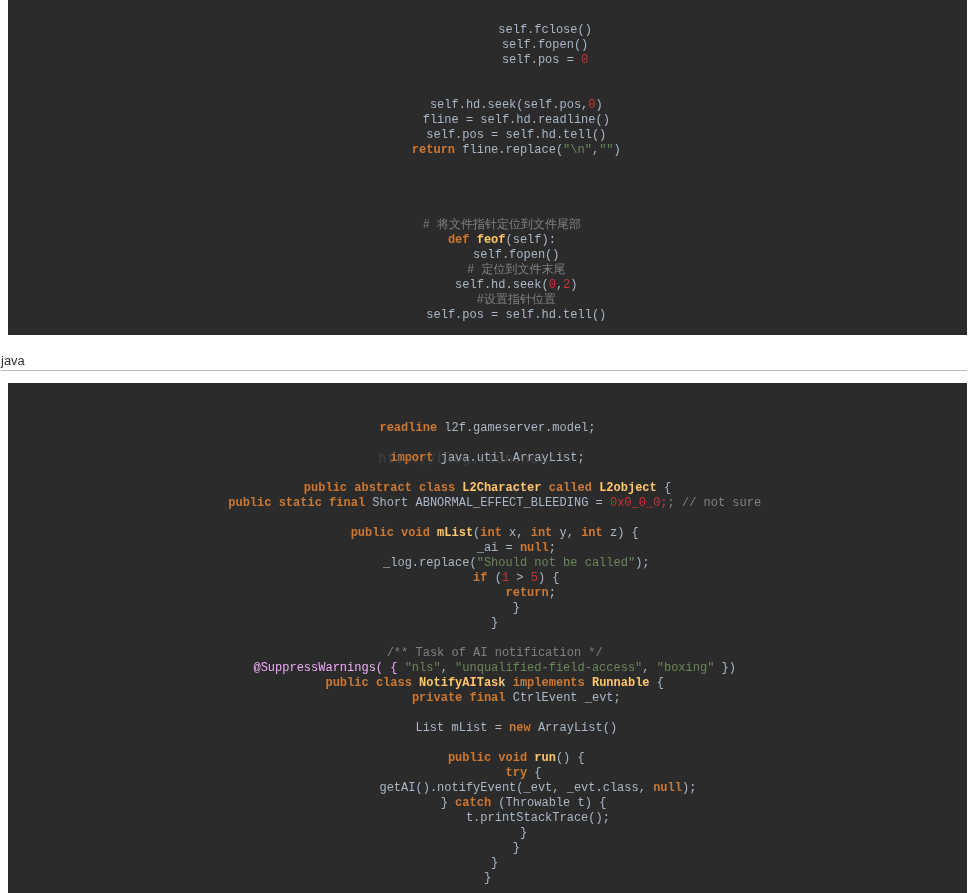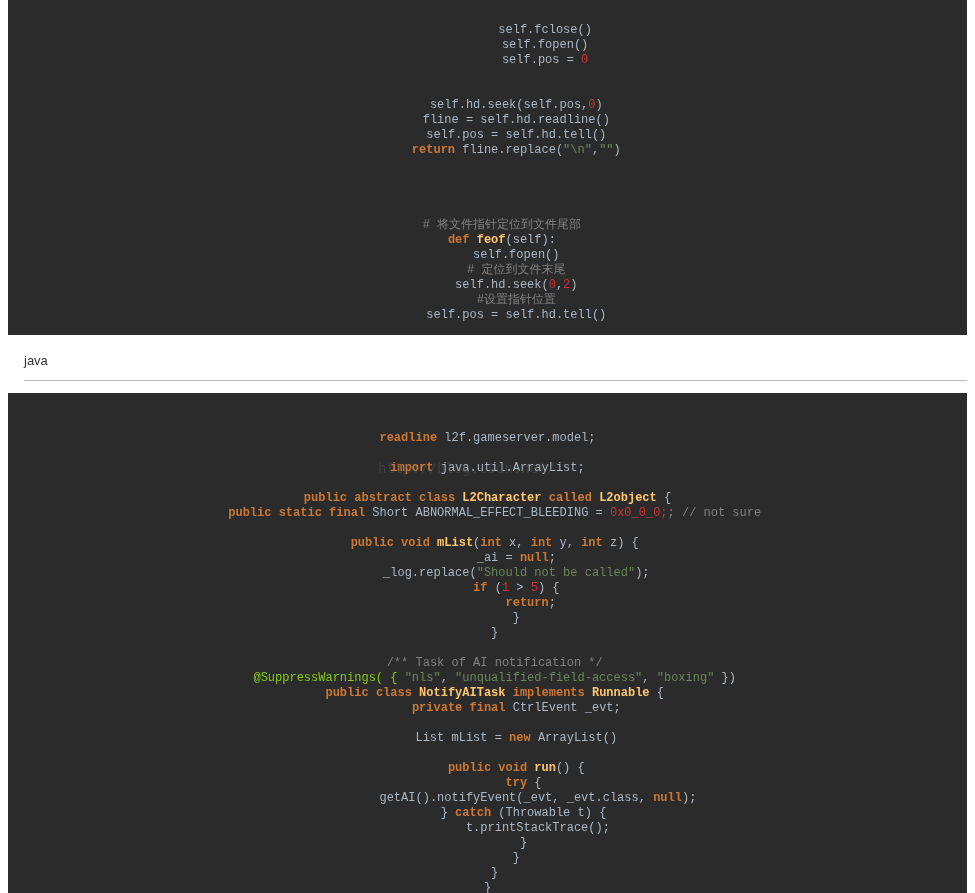--- a/index.html
+++ b/index.html
@@ -17,32 +17,32 @@
     padding: 8px 20px 12px 20px;
     font-family: Consolas, "Courier New", monospace;
     font-size: 12px;
     line-height: 15px;
     white-space: pre;
     overflow: hidden;
     position: relative;
     text-align: center;
   }
   .section-label {
-    margin: 18px 8px 12px 24px;
+    margin: 18px 8px 12px 1px;
     font-size: 13px;
     color: #333;
-    padding-bottom: 12px;
+    padding-bottom: 2px;
     border-bottom: 1px solid #bbb;
   }
   .kw { color: #cc7832; font-weight: bold; }
   .fn { color: #ffc66d; font-weight: bold; }
   .cmt { color: #808080; }
   .str { color: #6a8759; }
   .num { color: #cc3333; }
-  .ann { color: #84cc16; }
+  .ann { color: #f0abfc; }
   .red { color: #cc3333; margin-top: 10px; }
   .wm {
     position: absolute;
     color: #555;
     font-family: Consolas, monospace;
     font-size: 14px;
     opacity: 0.45;
     pointer-events: none;
   }
 </style>

